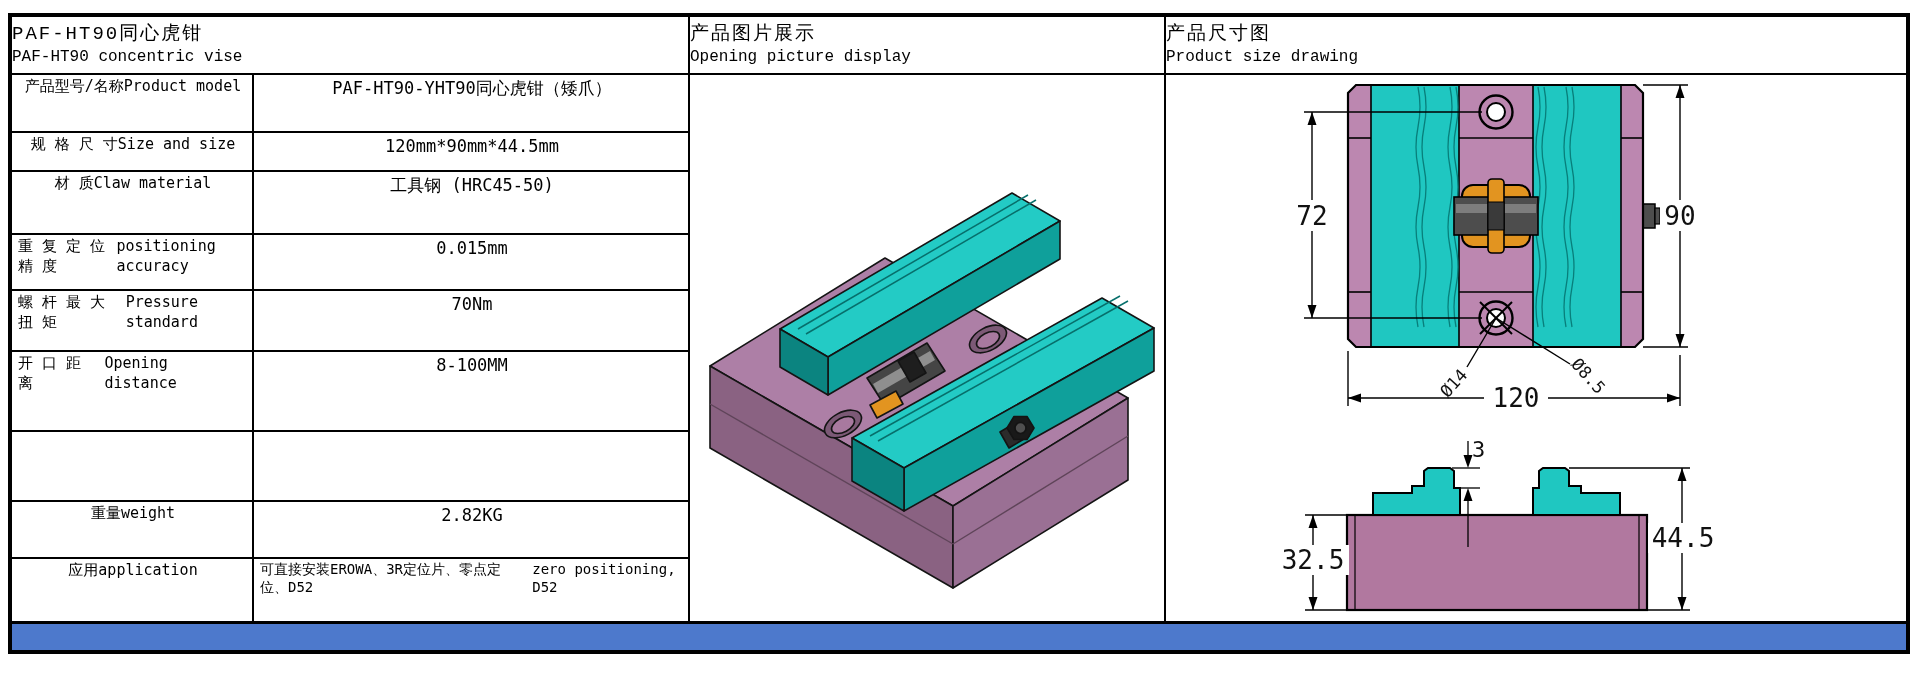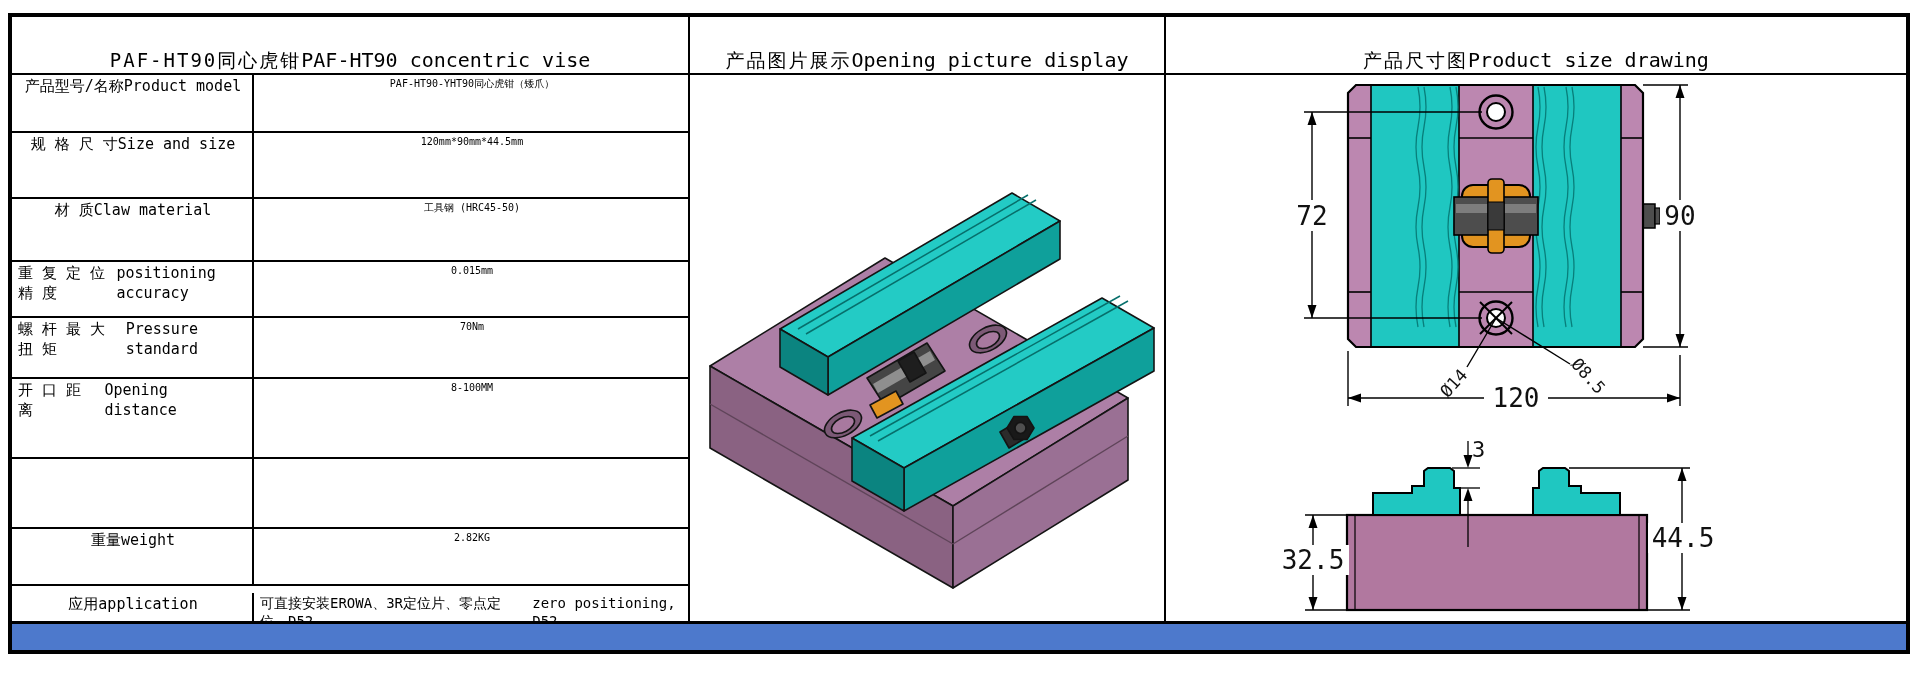--- a/index.html
+++ b/index.html
@@ -3,33 +3,33 @@
 <meta charset="utf-8">
 <style>
   html,body{margin:0;padding:0;background:#fff;}
   .sheet{position:relative;width:1920px;height:679px;background:#ffffff;
          font-family:"DejaVu Sans Mono","Liberation Mono",monospace;color:#000;}
   .frame{position:absolute;left:8px;top:13px;width:1902px;height:641px;
          border:4px solid #000;box-sizing:border-box;display:flex;flex-direction:column;background:#fff;}
   .panels{flex:1;display:grid;grid-template-columns:678px 476px 1fr;min-height:0;}
   .panel{box-sizing:border-box;min-width:0;display:flex;flex-direction:column;}
   .panel.bordered{border-right:2px solid #000;}
-  .panel-header{height:56px;border-bottom:2px solid #000;display:flex;flex-direction:row;
-                justify-content:center;align-items:flex-end;line-height:1.3;}
+  .panel-header{height:56px;border-bottom:2px solid #000;display:flex;flex-direction:column;
+                justify-content:center;align-items:flex-start;line-height:1.3;font-family:Liberation Mono, monospace;}
   .title-zh{font-size:19px;letter-spacing:2px;}
-  .title-en{font-size:20px;}
+  .title-en{font-size:16px;}
   .spec-table{display:flex;flex-direction:column;flex:1;}
   .spec-row{display:grid;grid-template-columns:242px 1fr;box-sizing:border-box;border-bottom:2px solid #000;}
-  .spec-row:last-child{border-bottom:none;flex:1;margin-top:7px;}
+  .spec-row:last-child{border-bottom:none;flex:1;}
   .cell{box-sizing:border-box;display:flex;flex-direction:row;justify-content:center;
         padding:2px 4px 2px 6px;line-height:1.32;}
   .label-cell{border-right:2px solid #000;font-size:15px;}
-  .value-cell{font-size:10px;}
+  .value-cell{font-size:17px;}
   .value-cell.small{font-size:14px;line-height:1.28;gap:20px;}
-  .h58{height:58px}.h55{height:66px}.h63{height:63px}.h56{height:56px}
+  .h58{height:58px}.h55{height:39px}.h63{height:63px}.h56{height:56px}
   .h61{height:61px}.h62{height:80px}.h70{height:70px}.h57{height:57px}
   .panel-body{position:relative;flex:1;overflow:hidden;}
   .panel-body svg{position:absolute;left:0;top:0;}
   .bottom-bar{height:26px;background:#4d79cc;border-top:3px solid #000;}
   svg text{font-family:"DejaVu Sans Mono","Liberation Mono",monospace;fill:#111;}
   .dim-big{font-size:26px;}
   .dim-mid{font-size:22px;}
   .dim-small{font-size:17px;}
 </style>
 </head>

